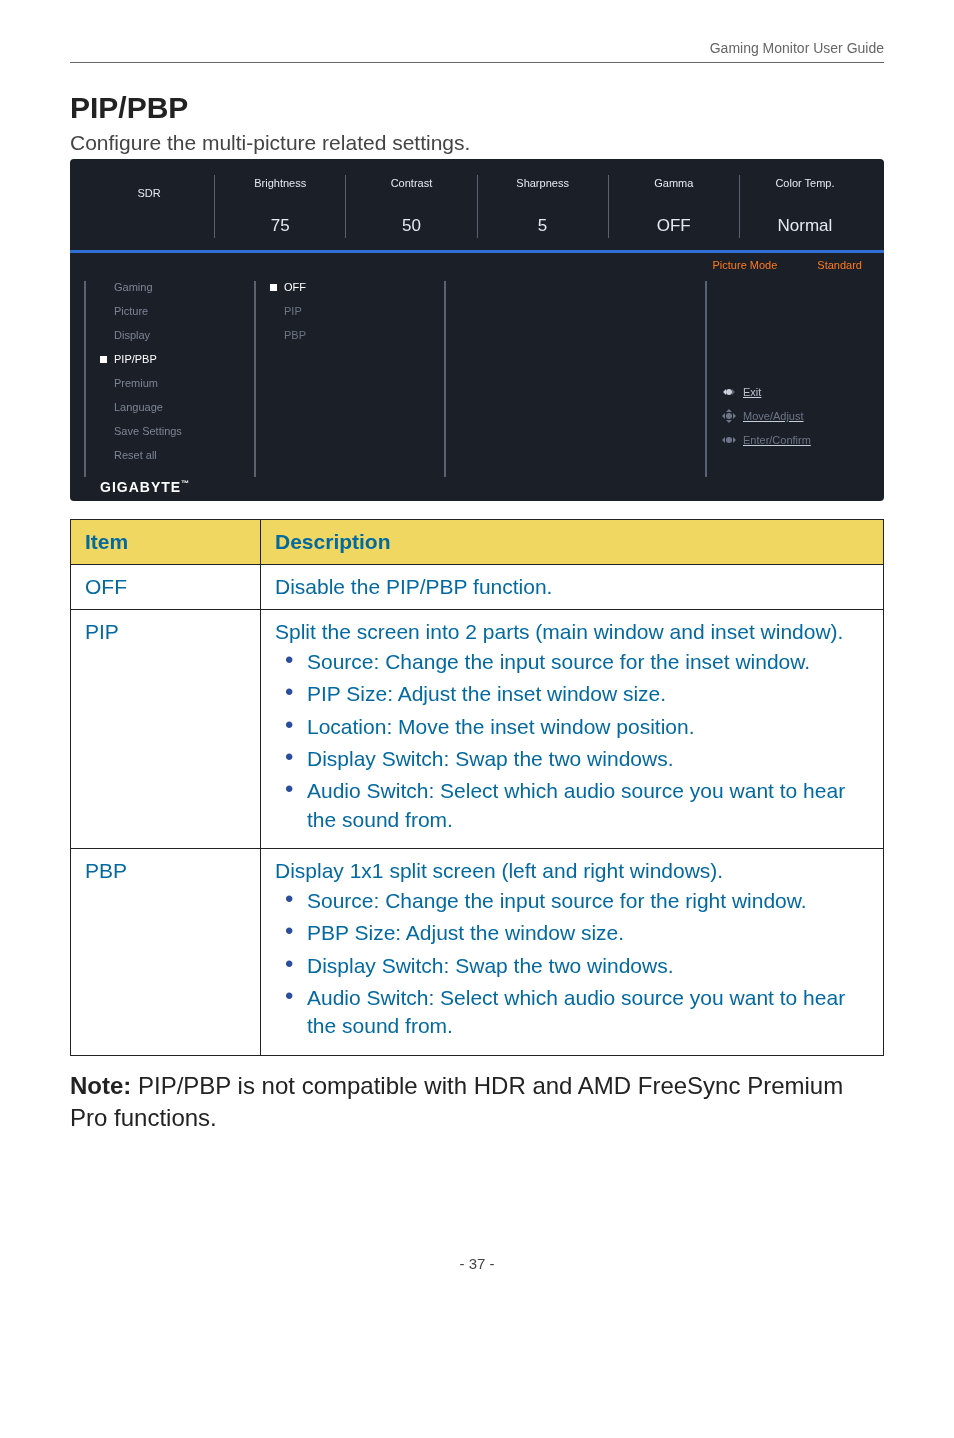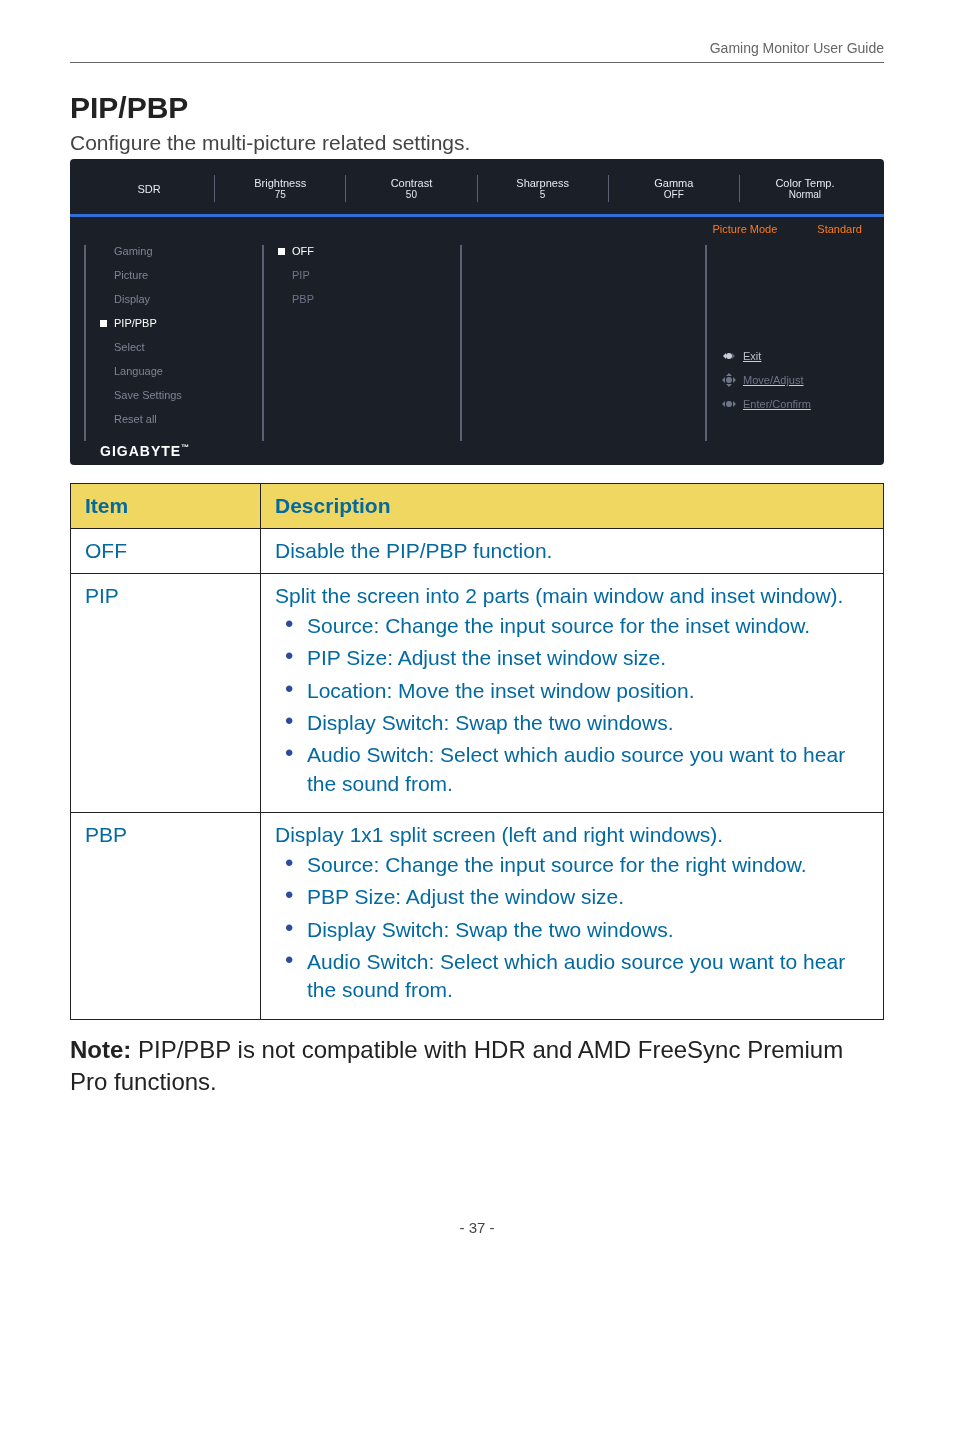--- a/index.html
+++ b/index.html
@@ -52,21 +52,21 @@
     align-items: center;
     margin-bottom: 10px;
   }
   .osd-top-item {
     flex: 1;
     text-align: center;
     position: relative;
     padding: 4px 0;
   }
   .osd-top-item .lbl { color: #e5eaf2; font-size: 11px; display: block; }
-  .osd-top-item .val { color: #e5eaf2; font-size: 10px; display: block; }
+  .osd-top-item .val { color: #e5eaf2; font-size: 17px; display: block; margin-top: 27px; }
   .osd-top-sep {
     width: 1px;
     align-self: stretch;
     background: #5a6172;
     margin: 2px 0;
   }
   .osd-bluebar {
     height: 3px;
     background: #2f6fd6;
     margin: 0 -14px 0 -14px;
@@ -75,21 +75,21 @@
     display: flex;
     justify-content: flex-end;
     gap: 40px;
     font-size: 11px;
     padding: 6px 8px 4px 0;
   }
   .osd-pm-row .pm-label { color: #ff7a1a; }
   .osd-pm-row .pm-val { color: #ff7a1a; }
   .osd-body {
     display: flex;
-    gap: 8px;
+    gap: 0;
     min-height: 170px;
   }
   .osd-col {
     position: relative;
     padding: 0 16px;
   }
   .osd-col.nav { width: 170px; }
   .osd-col.opts { width: 190px; }
   .osd-col.blank { width: 170px; }
   .osd-col.spacer { flex: 1; }
@@ -264,21 +264,21 @@
       <span class="pm-label">Picture Mode</span>
       <span class="pm-val">Standard</span>
     </div>
     <div class="osd-body">
       <div class="osd-col nav">
         <div class="vline"></div>
         <div class="nav-item">Gaming</div>
         <div class="nav-item">Picture</div>
         <div class="nav-item">Display</div>
         <div class="nav-item active">PIP/PBP</div>
-        <div class="nav-item">Select</div>
+        <div class="nav-item">Premium</div>
         <div class="nav-item">Language</div>
         <div class="nav-item">Save Settings</div>
         <div class="nav-item">Reset all</div>
         <div class="brand"><span>GIGABYTE</span><sup>™</sup></div>
       </div>
       <div class="osd-col opts">
         <div class="vline"></div>
         <div class="opt-item selected">OFF</div>
         <div class="opt-item">PIP</div>
         <div class="opt-item">PBP</div>

